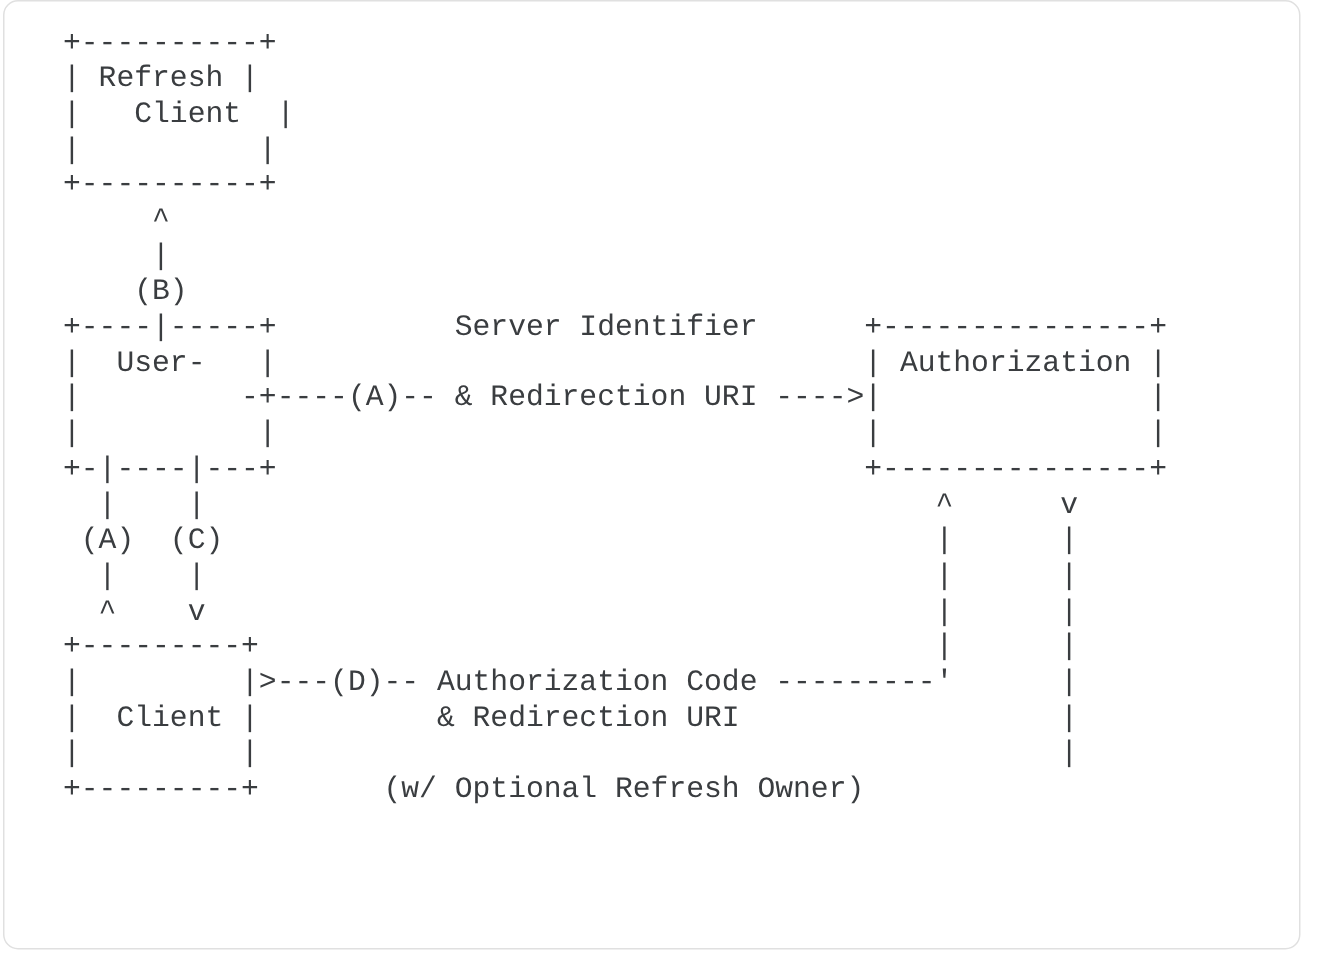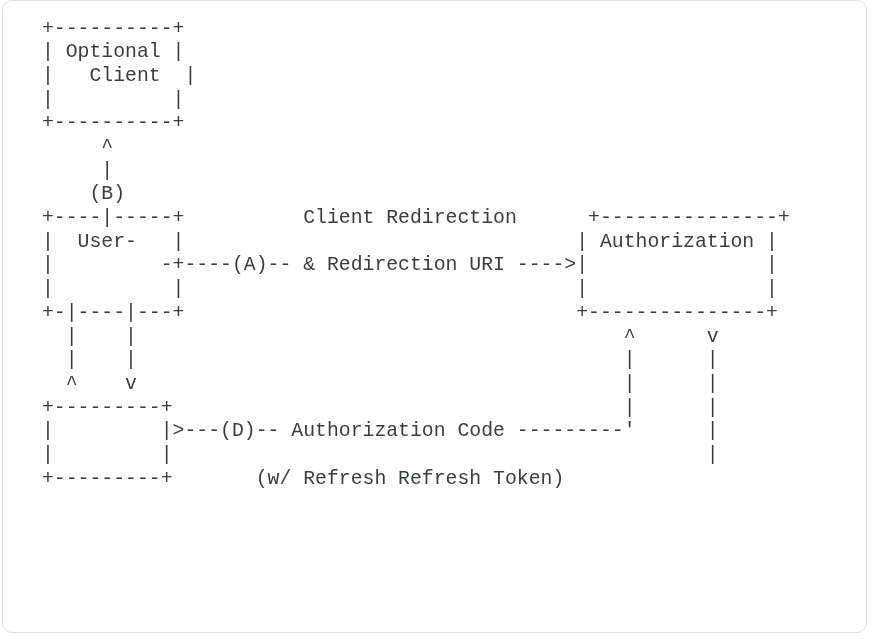--- a/index.html
+++ b/index.html
@@ -41,32 +41,34 @@
     height: 23.7px;
   }
 </style>
 </head>
 <body>
 
 <div class="frame"></div>
 
 <div class="diagram">
   <div class="ln">+----------+</div>
-  <div class="ln">| Optional |</div>
+  <div class="ln">| Refresh |</div>
   <div class="ln">|   Client  |</div>
   <div class="ln">|          |</div>
   <div class="ln">+----------+</div>
   <div class="ln">     ^</div>
   <div class="ln">     |</div>
   <div class="ln">    (B)</div>
-  <div class="ln">+----|-----+          Client Redirection      +---------------+</div>
+  <div class="ln">+----|-----+          Server Identifier      +---------------+</div>
   <div class="ln">|  User-   |                                 | Authorization |</div>
   <div class="ln">|         -+----(A)-- &amp; Redirection URI ----&gt;|               |</div>
   <div class="ln">|          |                                 |               |</div>
   <div class="ln">+-|----|---+                                 +---------------+</div>
   <div class="ln">  |    |                                         ^      v</div>
+  <div class="ln"> (A)  (C)                                        |      |</div>
   <div class="ln">  |    |                                         |      |</div>
   <div class="ln">  ^    v                                         |      |</div>
   <div class="ln">+---------+                                      |      |</div>
   <div class="ln">|         |&gt;---(D)-- Authorization Code ---------'      |</div>
+  <div class="ln">|  Client |          &amp; Redirection URI                  |</div>
   <div class="ln">|         |                                             |</div>
-  <div class="ln">+---------+       (w/ Refresh Refresh Token)</div>
+  <div class="ln">+---------+       (w/ Optional Refresh Owner)</div>
 </div>
 
 </body></html>

